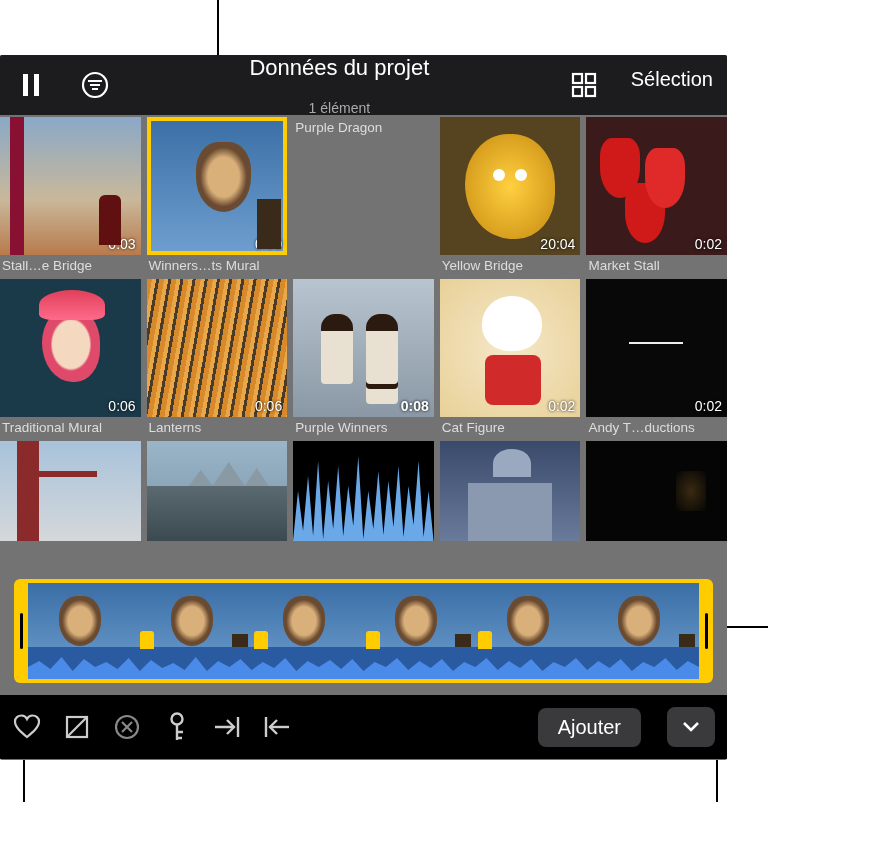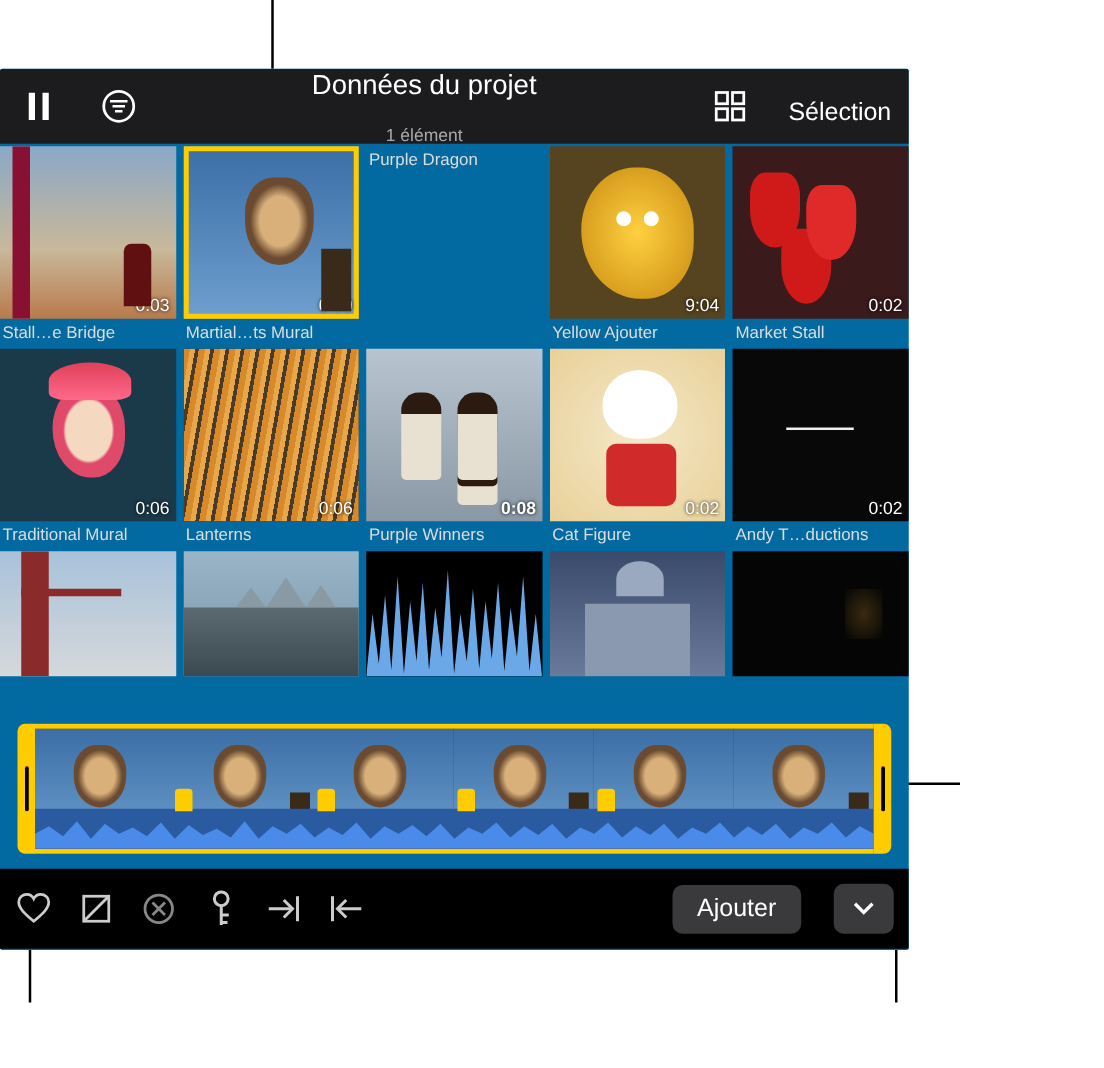--- a/index.html
+++ b/index.html
@@ -18,21 +18,21 @@
     width: 2px;
     height: 55px;
     background: #000;
   }
   .app {
     position: absolute;
     top: 55px;
     left: 0;
     width: 727px;
     height: 705px;
-    background: #0369a1;
+    background: #737373;
     overflow: hidden;
     border-radius: 2px 2px 2px 2px;
   }
   .callout-line-right {
     position: absolute;
     top: 626px;
     left: 716px;
     width: 52px;
     height: 2px;
     background: #000;
@@ -56,21 +56,21 @@
 
   
   .topbar {
     height: 60px;
     display: flex;
     align-items: center;
     justify-content: space-between;
     padding: 0 14px;
     background: #1c1c1e;
   }
-  .tb-left, .tb-right { display: flex; align-items: flex-end; gap: 30px; }
+  .tb-left, .tb-right { display: flex; align-items: flex-start; gap: 30px; }
   .tb-center { text-align: center; flex: 1; }
   .tb-title { font-size: 22px; font-weight: 500; color: #fff; }
   .tb-sub { font-size: 14px; color: #aaa; margin-top: 19px; }
   .icon-btn { display: flex; align-items: center; justify-content: center; width: 34px; height: 34px; color: #fff; cursor: pointer; }
   .txt-btn { font-size: 20px; color: #fff; cursor: pointer; }
 
   
   .grid {
     display: grid;
     grid-template-columns: repeat(5, 1fr);
@@ -289,30 +289,30 @@
       <div class="clip">
         <div class="thumb  art-bridge">
           <div class="dur">0:03</div>
         </div>
         <div class="clip-label">Stall…e Bridge</div>
       </div>
       <div class="clip selected">
         <div class="thumb  art-mural">
           <div class="dur">0:09</div>
         </div>
-        <div class="clip-label">Martial…ts Mural</div>
+        <div class="clip-label">Winners…ts Mural</div>
       </div>
       <div class="clip">
         <div class="clip-label">Purple Dragon</div>
       </div>
       <div class="clip">
         <div class="thumb  art-yellow">
-          <div class="dur">9:04</div>
-        </div>
-        <div class="clip-label">Yellow Ajouter</div>
+          <div class="dur">20:04</div>
+        </div>
+        <div class="clip-label">Yellow Bridge</div>
       </div>
       <div class="clip">
         <div class="thumb  art-stall">
           <div class="dur">0:02</div>
         </div>
         <div class="clip-label">Market Stall</div>
       </div>
       <div class="clip">
         <div class="thumb  art-trad">
           <div class="dur">0:06</div>

